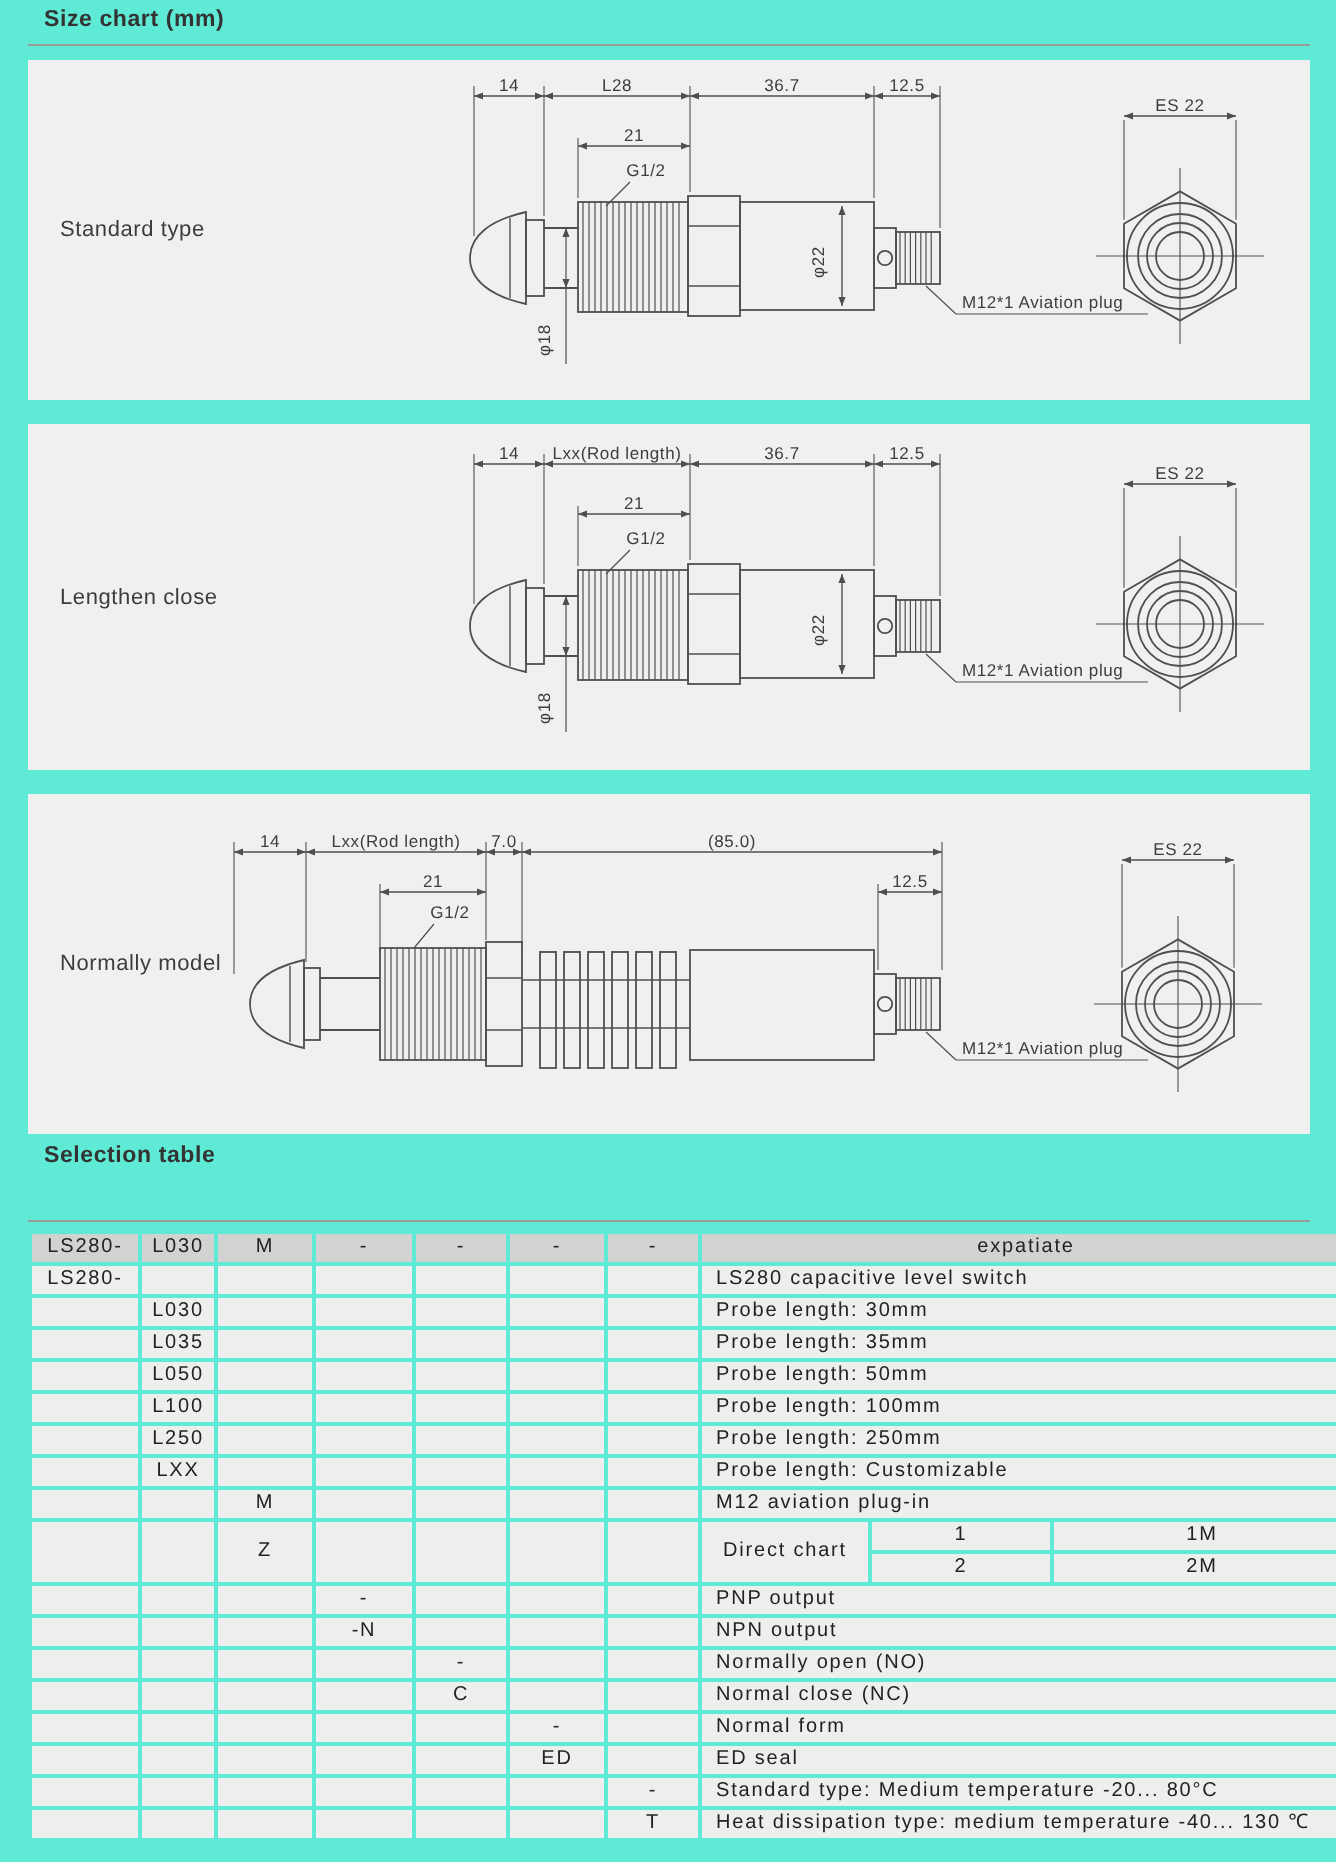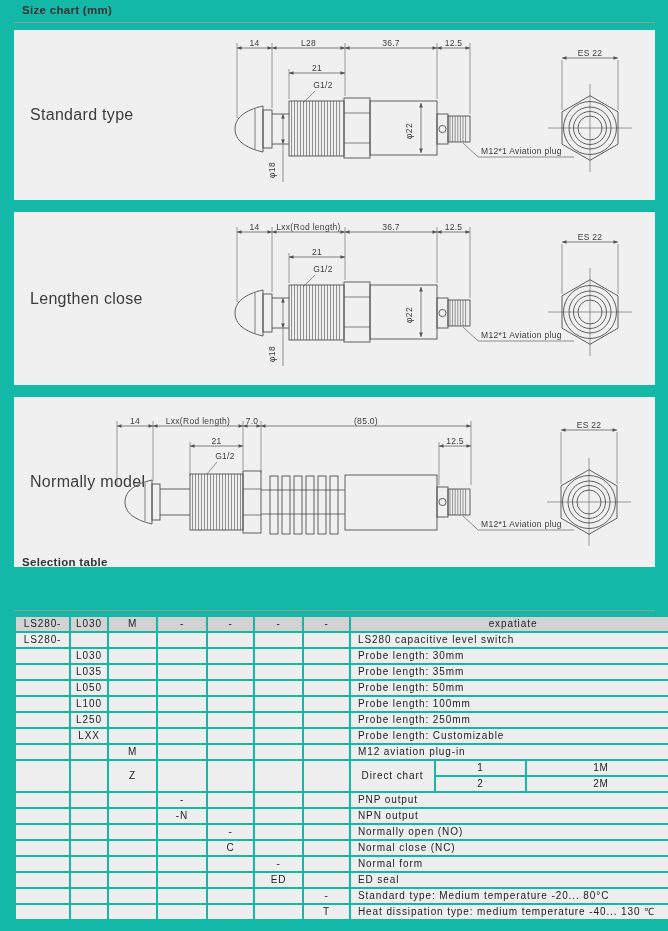--- a/index.html
+++ b/index.html
@@ -1,23 +1,23 @@
 <!DOCTYPE html>
 <html><head>
 <meta charset="utf-8">
 <style>
   html,body{margin:0;padding:0;background:#fff;}
-  .page{position:relative;width:668px;height:931px;background:#14b8a6;
+  .page{position:relative;width:668px;height:931px;background:#5eead4;
         font-family:"Liberation Sans",sans-serif;overflow:hidden;}
   .sec-title{position:absolute;left:22px;font-size:11.5px;font-weight:bold;
              color:#333;letter-spacing:.3px;white-space:nowrap;}
   .rule{position:absolute;left:14px;width:641px;height:1px;background:#9a9a9a;}
   .panel{position:absolute;left:14px;width:641px;background:#f0f0f0;}
   .panel-label{position:absolute;left:16px;top:50%;transform:translateY(-50%);
-               font-size:16px;color:#3c3c3c;letter-spacing:.3px;white-space:nowrap;}
+               font-size:11px;color:#3c3c3c;letter-spacing:.3px;white-space:nowrap;}
   svg.drawing{position:absolute;left:0;top:50%;transform:translateY(-50%);display:block;}
   svg.drawing text{font-family:"Liberation Sans",sans-serif;}
   table.sel{position:absolute;left:14px;width:641px;border-collapse:separate;
             border-spacing:2px;table-layout:fixed;font-size:10px;color:#222;
             letter-spacing:.9px;}
   table.sel td{background:#eeeeee;height:14px;line-height:14px;text-align:center;
                padding:0;white-space:nowrap;overflow:hidden;}
   table.sel td.hd{background:#d2d2d2;}
   table.sel td.desc{text-align:left;padding-left:7px;}
 </style>
@@ -318,21 +318,21 @@
           <line x1="547" y1="35" x2="547" y2="86.85" stroke="#4f4f4f" stroke-width="0.55"></line>
           <line x1="603" y1="35" x2="603" y2="86.85" stroke="#4f4f4f" stroke-width="0.55"></line>
           <line x1="547" y1="33" x2="603" y2="33" stroke="#4f4f4f" stroke-width="0.7"></line>
           <polygon points="547,33 551.5,31.2 551.5,34.8" fill="#4f4f4f"></polygon>
           <polygon points="603,33 598.5,31.2 598.5,34.8" fill="#4f4f4f"></polygon>
           <text x="575" y="30.5" text-anchor="middle" fill="#3d3d3d" font-size="8.5" letter-spacing="0.3">ES 22</text>
         </g>
       </svg>
   </section>
 
-  <div class="sec-title" style="top:556px">Selection table</div>
+  <div class="sec-title" style="top:572px">Selection table</div>
   <div class="rule" style="top:610px"></div>
 
   <table class="sel" style="top:615px">
     <colgroup>
       <col style="width:53px">
         <col style="width:36px">
         <col style="width:47px">
       <col style="width:48px">
         <col style="width:45px">
         <col style="width:47px">

